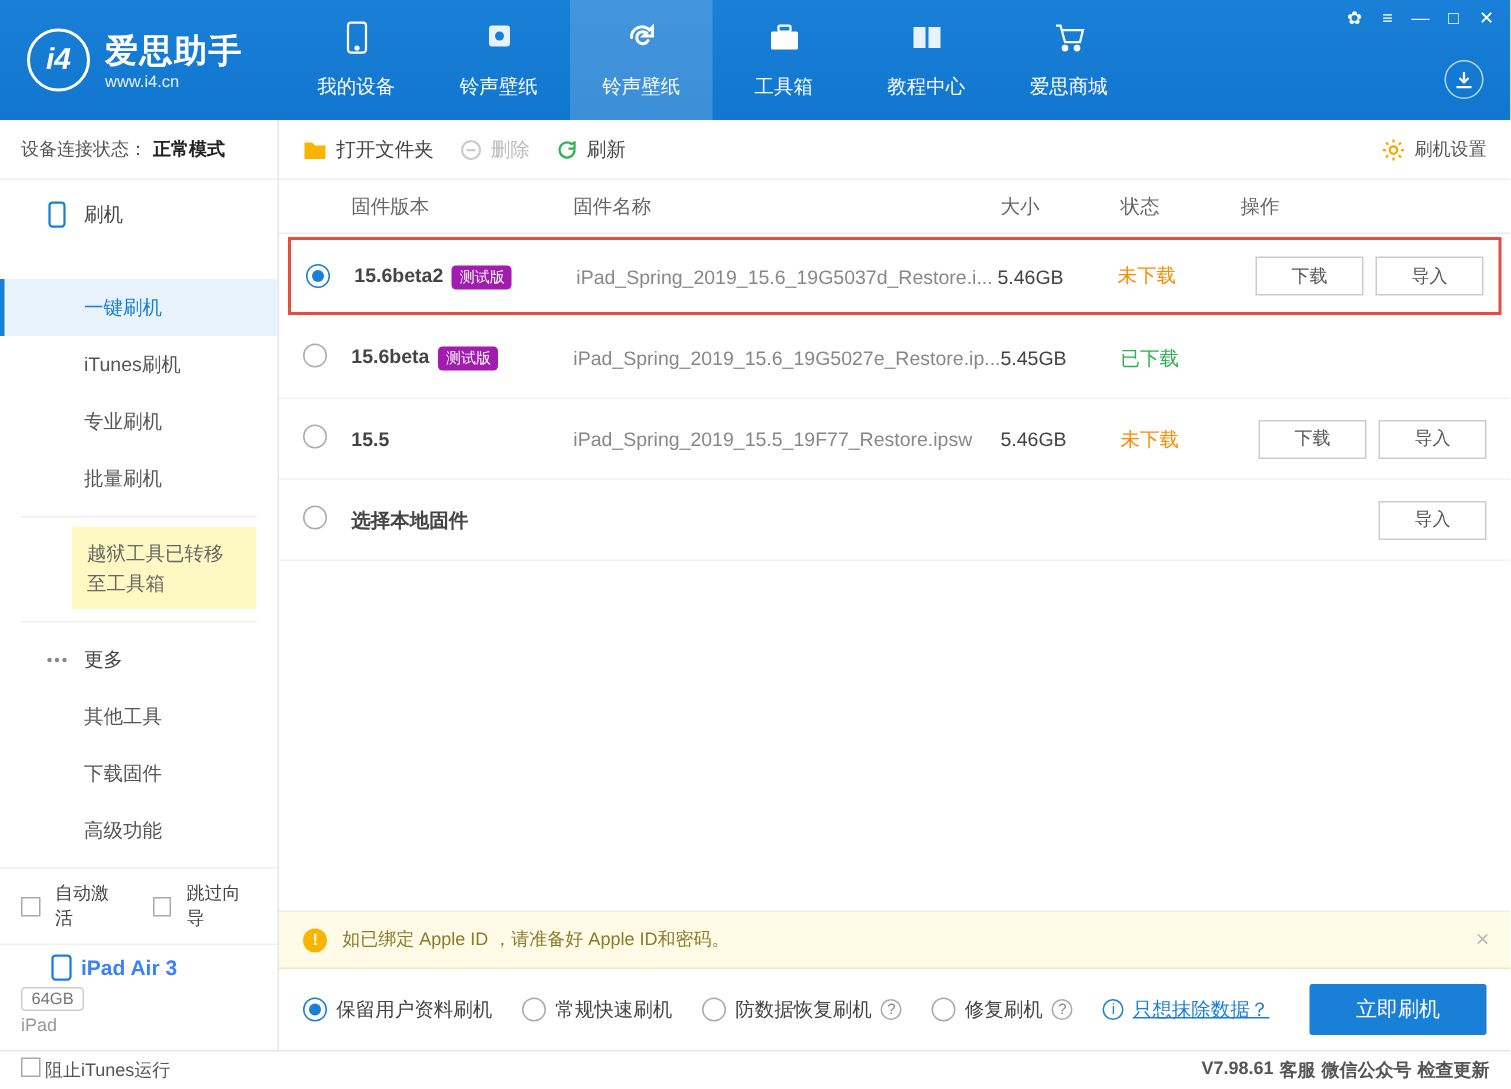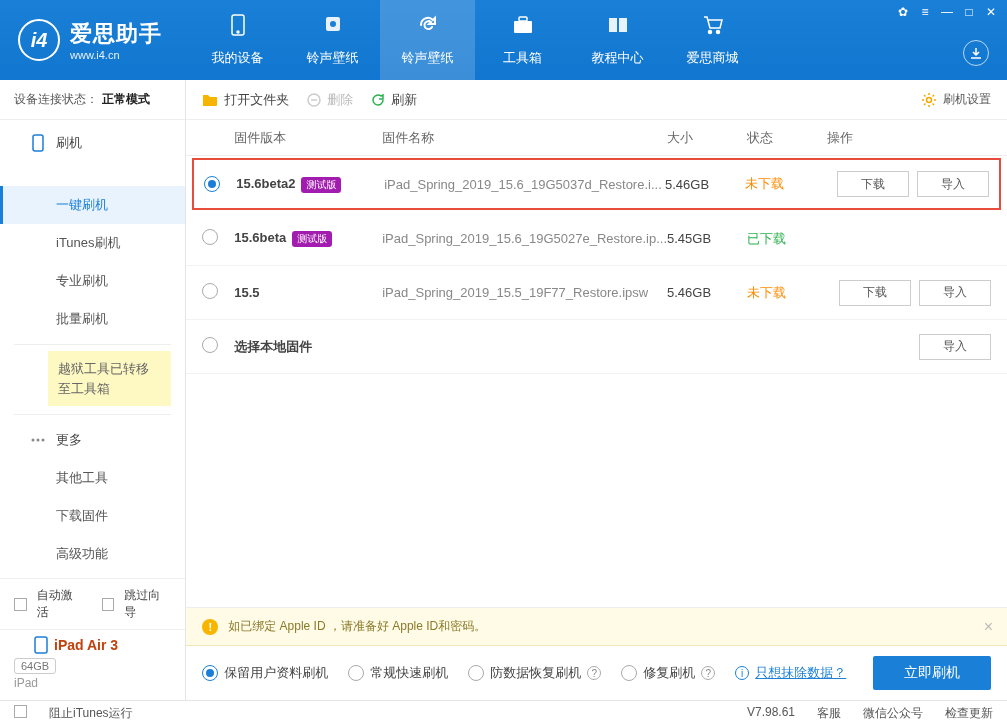--- a/index.html
+++ b/index.html
@@ -33,21 +33,21 @@
 .side-item.sub { padding-left: 56px; font-size: 13px; color: #555; }
 .side-item.sub.active { background: #e9f3fd; color: #1a7fd6; border-left: 3px solid #1a7fd6; padding-left: 53px; margin-top: 24px; }
 .side-item.disabled { color: #bbb; }
 .side-note { margin: 4px 14px 8px 48px; background: #fef9c3; padding: 8px 10px; font-size: 13px; color: #666; line-height: 1.5; }
 .side-sep { height: 1px; background: #eee; margin: 6px 14px; }
 
 .side-bottom { margin-top: auto; border-top: 1px solid #eee; }
 .sb-row { display: flex; align-items: center; padding: 8px 14px; gap: 10px; }
 .chk { width: 13px; height: 13px; border: 1px solid #aaa; display: inline-block; }
 .device-block { padding: 6px 14px 10px; }
-.device-name { color: #c2410c; font-size: 14px; font-weight: bold; display: flex; align-items: center; gap: 6px; padding-left: 20px; }
+.device-name { color: #3b82f6; font-size: 14px; font-weight: bold; display: flex; align-items: center; gap: 6px; padding-left: 20px; }
 .device-badge { display: inline-block; border: 1px solid #ccc; border-radius: 3px; padding: 1px 6px; font-size: 11px; color: #777; font-weight: normal; }
 .device-type { color: #999; font-size: 12px; margin-top: 2px; }
 
 .main { flex: 1; display: flex; flex-direction: column; }
 .toolbar { height: 40px; border-bottom: 1px solid #eee; display: flex; align-items: center; padding: 0 16px; gap: 18px; }
 .tb-btn { display: flex; align-items: center; gap: 6px; font-size: 13px; color: #444; cursor: pointer; }
 .tb-btn.disabled { color: #bbb; }
 .tb-right { margin-left: auto; color: #555; display: flex; align-items: center; gap: 6px; cursor: pointer; }
 
 .table-head { height: 36px; display: flex; align-items: center; padding: 0 16px; color: #666; font-size: 13px; border-bottom: 1px solid #eee; }
@@ -74,22 +74,22 @@
 .alert .close { position: absolute; right: 14px; color: #bbb; cursor: pointer; font-size: 16px; }
 .alert-ico { width: 16px; height: 16px; background: #f7b500; border-radius: 50%; display: inline-flex; align-items: center; justify-content: center; color: #fff; font-size: 11px; font-weight: bold; }
 
 .flash-bar { height: 54px; display: flex; align-items: center; padding: 0 16px; gap: 20px; }
 .fopt { display: flex; align-items: center; gap: 6px; font-size: 13px; color: #444; cursor: pointer; }
 .qmark { width: 14px; height: 14px; border: 1px solid #aaa; border-radius: 50%; display: inline-flex; align-items: center; justify-content: center; font-size: 10px; color: #888; }
 .link-blue { color: #1a7fd6; text-decoration: underline; cursor: pointer; }
 .flash-btn { margin-left: auto; width: 118px; height: 34px; background: #1a7fd6; color: #fff; display: flex; align-items: center; justify-content: center; font-size: 14px; cursor: pointer; border-radius: 2px; }
 
 .footer { height: 26px; border-top: 1px solid #e5e5e5; display: flex; align-items: center; padding: 0 14px; font-size: 12px; color: #555; }
-.footer .sp { margin-left: auto; display: flex; gap: 22px; }
-.footer .chk-wrap { display: flex; align-items: flex-start; gap: 22px; }
+.footer .sp { margin-left: auto; display: flex; gap: 4px; font-weight: bold; }
+.footer .chk-wrap { display: flex; align-items: flex-start; gap: 3px; }
 </style>
 </head>
 <body>
 
 <div class="header">
   <div class="logo-block">
     <div class="logo-circle">i4</div>
     <div class="logo-text">
       <div class="logo-title">爱思助手</div>
       <div class="logo-sub">www.i4.cn</div>

